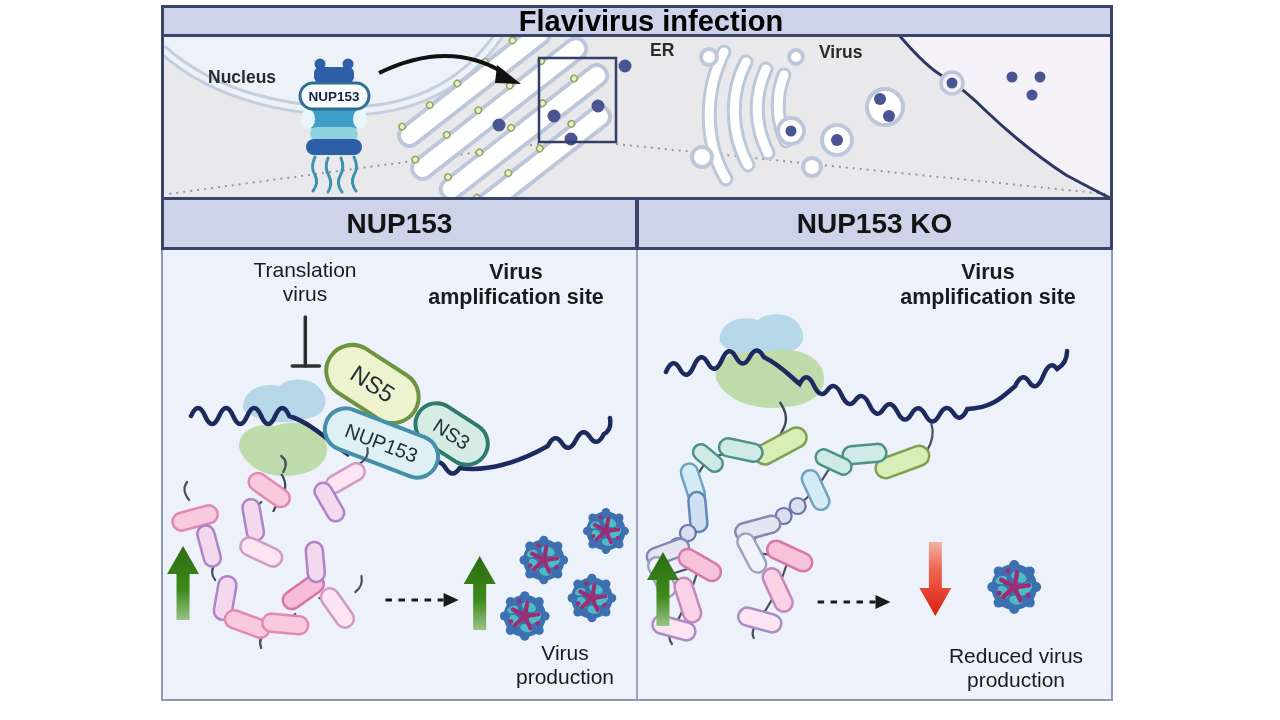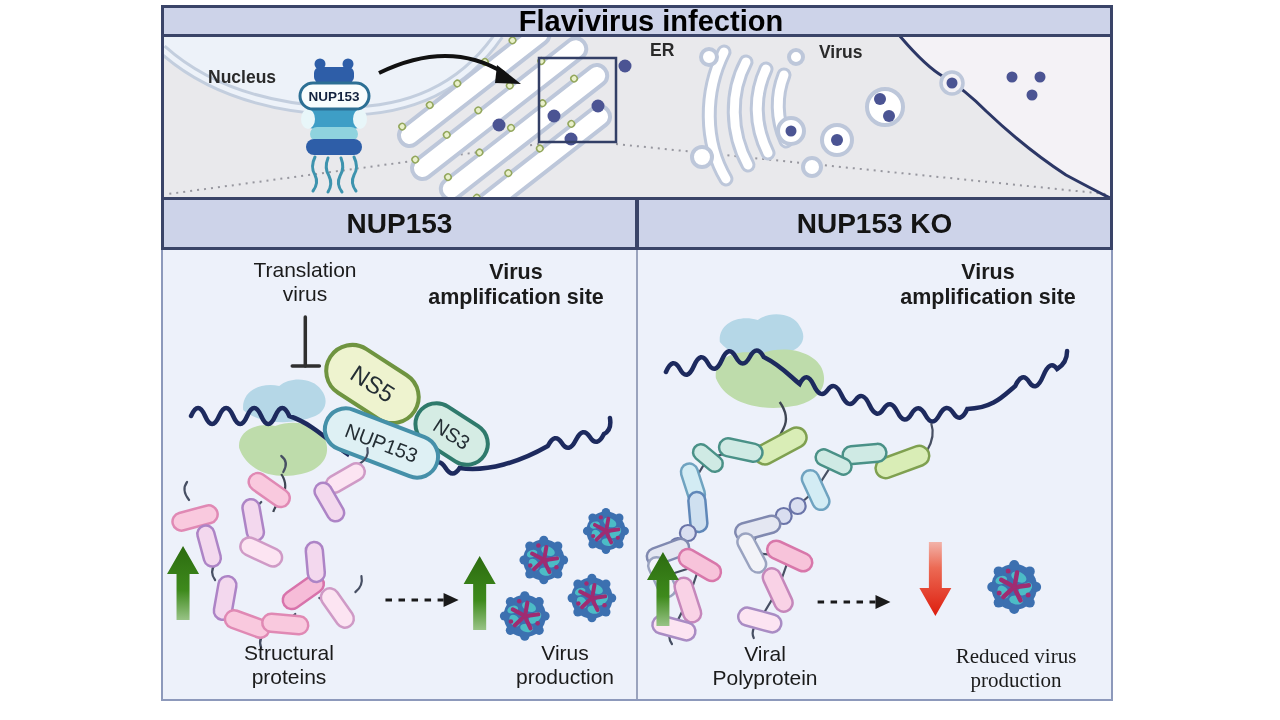--- a/index.html
+++ b/index.html
@@ -24,21 +24,21 @@
   .panel-left{border-right:2px solid #9aa3bd;}
   .panel svg{position:absolute;left:0;top:0;width:100%;height:100%;}
   .ptxt{position:absolute;text-align:center;color:#1b1b1b;font-size:21px;line-height:24px;}
   .ptxt-bold{font-weight:bold;font-size:21.5px;line-height:25px;}
   .t-translation{left:77px;top:8px;width:130px;}
   .t-amp-left{left:238px;top:10px;width:230px;}
   .t-struct{left:40px;top:391px;width:172px;}
   .t-prod{left:318px;top:391px;width:168px;}
   .t-amp-right{left:235px;top:10px;width:230px;}
   .t-poly{left:44px;top:392px;width:166px;}
-  .t-reduced{left:288px;top:394px;width:180px;font-family:Liberation Serif, serif;}
+  .t-reduced{left:288px;top:394px;width:180px;}
 </style>
 </head>
 <body>
 
 <div class="stage">
   <div class="figure">
 
     <div class="title-bar">
       <span>Flavivirus infection</span>
     </div>
@@ -310,24 +310,20 @@
         </svg>
 
         <div class="ptxt t-translation">
           <span>Translation</span><br>
           <span>virus</span>
         </div>
         <div class="ptxt ptxt-bold t-amp-left">
           <span>Virus</span><br>
           <span>amplification site</span>
         </div>
-        <div class="ptxt t-struct">
-          <span>Structural</span><br>
-          <span>proteins</span>
-        </div>
         <div class="ptxt t-prod">
           <span>Virus</span><br>
           <span>production</span>
         </div>
       </div>
 
       <div class="panel">
         <svg viewBox="0 0 474 449" preserveAspectRatio="none">
           <defs>
             <linearGradient id="gupR" x1="0" y1="0" x2="0" y2="1">
@@ -464,24 +460,20 @@
           </g>
           <polygon transform="translate(281,292)" points="10.5,0 23.5,0 23.5,46 33,46 17,74 1,46 10.5,46" fill="url(#gdownR)"></polygon>
 
           <use href="#virionR" transform="translate(377,337)"></use>
         </svg>
 
         <div class="ptxt ptxt-bold t-amp-right">
           <span>Virus</span><br>
           <span>amplification site</span>
         </div>
-        <div class="ptxt t-poly">
-          <span>Viral</span><br>
-          <span>Polyprotein</span>
-        </div>
         <div class="ptxt t-reduced">
           <span>Reduced virus</span><br>
           <span>production</span>
         </div>
       </div>
     </div>
   </div>
 </div>
 
 </body></html>

